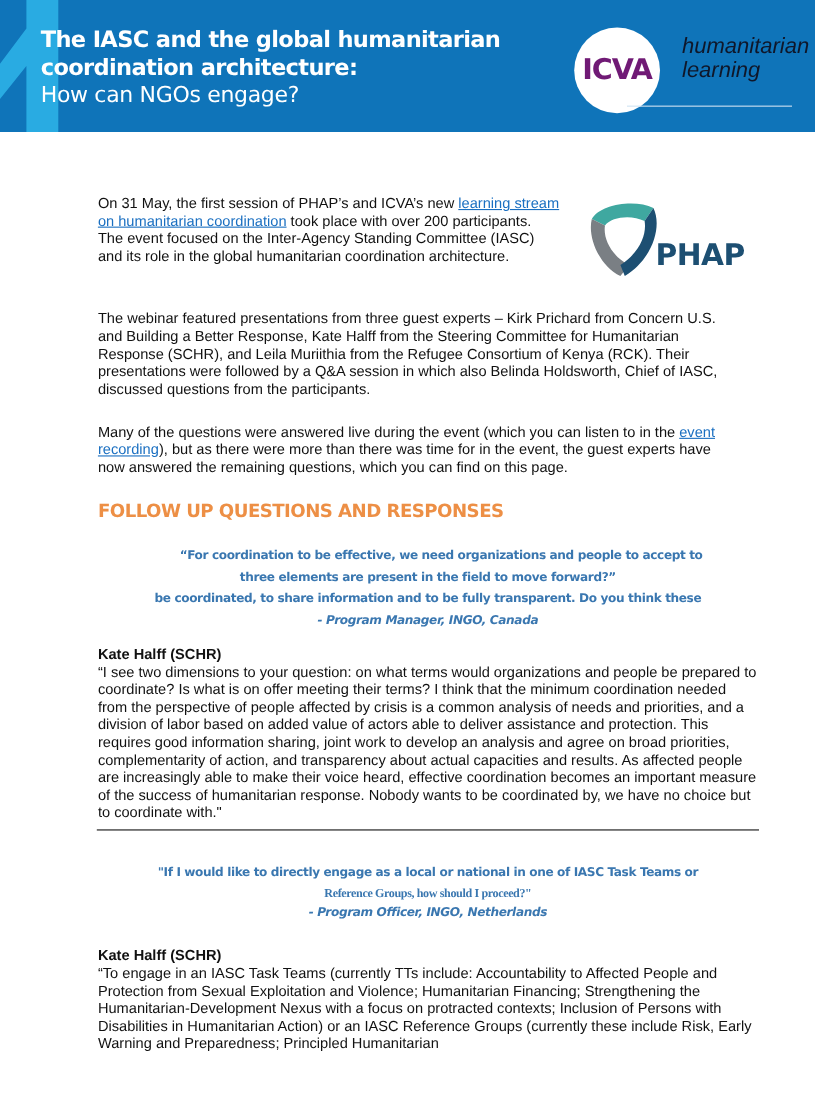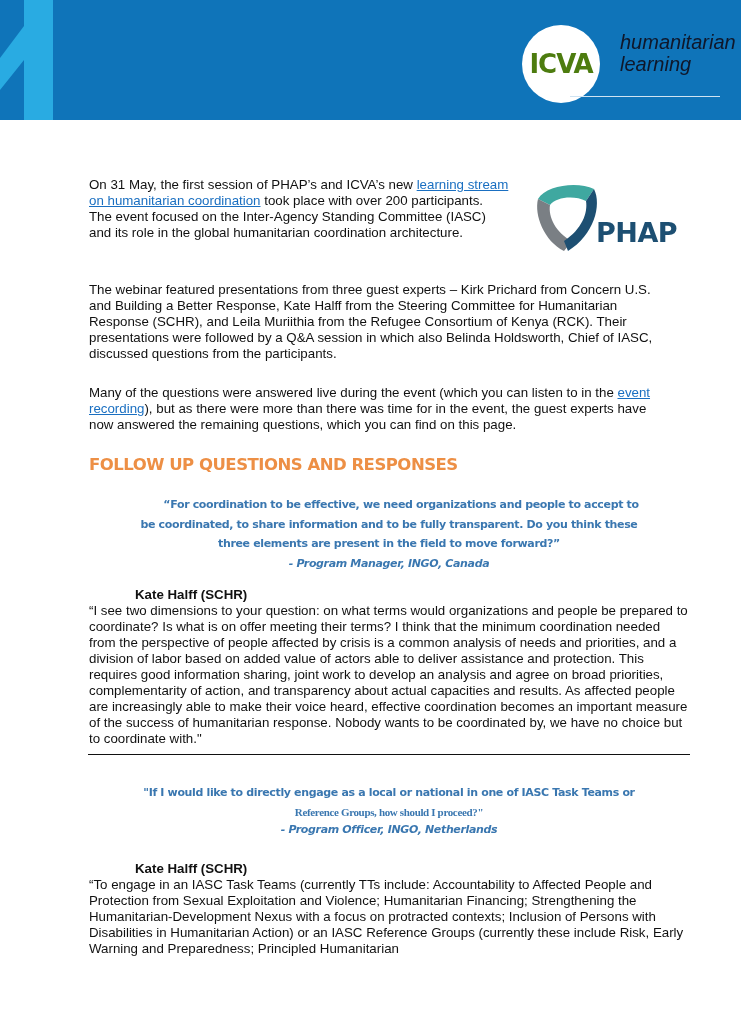--- a/index.html
+++ b/index.html
@@ -15,21 +15,21 @@
       position: absolute; left: 37px; top: 24px;
       color: #ffffff; font-family: "DejaVu Sans", sans-serif;
       line-height: 25px;
     }
     .banner-title .t1 { font-weight: bold; font-size: 20.5px; letter-spacing: -0.6px; display: block; }
     .banner-title .t2 { font-weight: normal; font-size: 20px; letter-spacing: -0.3px; display: block; }
 
     .icva-logo { position: absolute; left: 522px; top: 25px; width: 200px; height: 80px; }
     .icva-circle {
       position: absolute; left: 0; top: 0; width: 78px; height: 78px; border-radius: 50%;
-      background: #ffffff; color: #4d7c0f;
+      background: #ffffff; color: #701a75;
       font-family: "DejaVu Sans", sans-serif; font-weight: bold; font-size: 26px;
       display: flex; align-items: center; justify-content: center; letter-spacing: -1px;
     }
     .icva-text {
       position: absolute; left: 98px; top: 6px; color: #0f172a;
       font-family: "Liberation Sans", sans-serif; font-style: italic; font-size: 20px; line-height: 22px;
     }
     .icva-rule { position: absolute; left: 48px; top: 71px; width: 150px; height: 1px; background: #cfe3f2; }
 
     .para {
@@ -49,30 +49,35 @@
       color: #ed8f45; letter-spacing: -0.5px;
     }
 
     .quote {
       position: absolute; left: 89px; width: 600px; text-align: center;
       font-family: "DejaVu Sans", sans-serif; font-weight: bold; font-size: 11px;
       color: #3a77b0; line-height: 19.5px; letter-spacing: -0.35px;
     }
     .quote .attrib { font-style: italic; display: block; }
 
-    .speaker { font-weight: bold; display: block; margin-left: 46px; }
+    .speaker { font-weight: bold; display: block; }
     .hr { position: absolute; left: 88px; top: 754px; width: 602px; height: 1.3px; background: #111; }
   </style>
 </head>
 <body>
 
 <div class="banner">
   <svg class="one-shape" viewBox="0 0 60 120">
     <polygon points="0,58 24,26 24,0 53,0 53,120 24,120 24,60 0,90" fill="#29abe2"></polygon>
   </svg>
+  <div class="banner-title">
+    <span class="t1">The IASC and the global humanitarian</span>
+    <span class="t1">coordination architecture:</span>
+    <span class="t2">How can NGOs engage?</span>
+  </div>
   <div class="icva-logo">
     <div class="icva-circle">ICVA</div>
     <div class="icva-text">
       <div>humanitarian</div>
       <div>learning</div>
     </div>
     <div class="icva-rule"></div>
   </div>
 </div>
 
@@ -93,22 +98,22 @@
 <p class="para" style="top:282px; width:570px;">The webinar featured presentations from three guest experts – Kirk Prichard from Concern U.S. and Building a Better Response, Kate Halff from the Steering Committee for Humanitarian Response (SCHR), and Leila Muriithia from the Refugee Consortium of Kenya (RCK). Their presentations were followed by a Q&amp;A session in which also Belinda Holdsworth, Chief of IASC, discussed questions from the participants.</p>
 
 <p class="para" style="top:385px; width:575px;">
   <span>Many of the questions were answered live during the event (which you can listen to in the </span><a href="#">event recording</a><span>), but as there were more than there was time for in the event, the guest experts have now answered the remaining questions, which you can find on this page.</span>
 </p>
 
 <h2 class="section-heading">FOLLOW UP QUESTIONS AND RESPONSES</h2>
 
 <div class="quote" style="top:495px;">
   <span style="display:block; padding-left:24px;">“For coordination to be effective, we need organizations and people to accept to</span>
+  <span style="display:block;">three elements are present in the field to move forward?”</span>
   <span style="display:block;">be  coordinated, to share information and to be fully transparent. Do you think these</span>
-  <span style="display:block;">three elements are present in the field to move forward?”</span>
   <span class="attrib">- Program Manager, INGO, Canada</span>
 </div>
 
 <div class="para" style="top:587px; width:600px;">
   <span class="speaker">Kate Halff (SCHR)</span>
   <span>“I see two dimensions to your question: on what terms would organizations and people be prepared to coordinate? Is what is on offer meeting their terms? I think that the minimum coordination needed from the perspective of people affected by crisis is a common analysis of needs and priorities, and a division of labor based on added value of actors able to deliver assistance and protection. This requires good information sharing, joint work to develop an analysis and agree on broad priorities, complementarity of action, and transparency about actual capacities and results. As affected people are increasingly able to make their voice heard, effective coordination becomes an important measure of the success of humanitarian response. Nobody wants to be coordinated by, we have no choice but to coordinate with."</span>
 </div>
 
 <div class="hr"></div>
 

